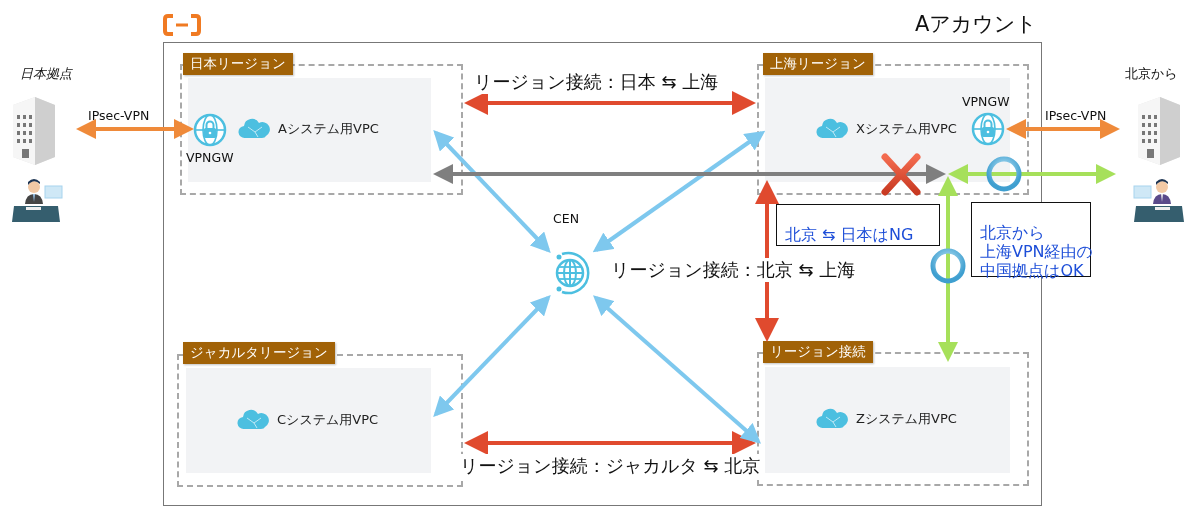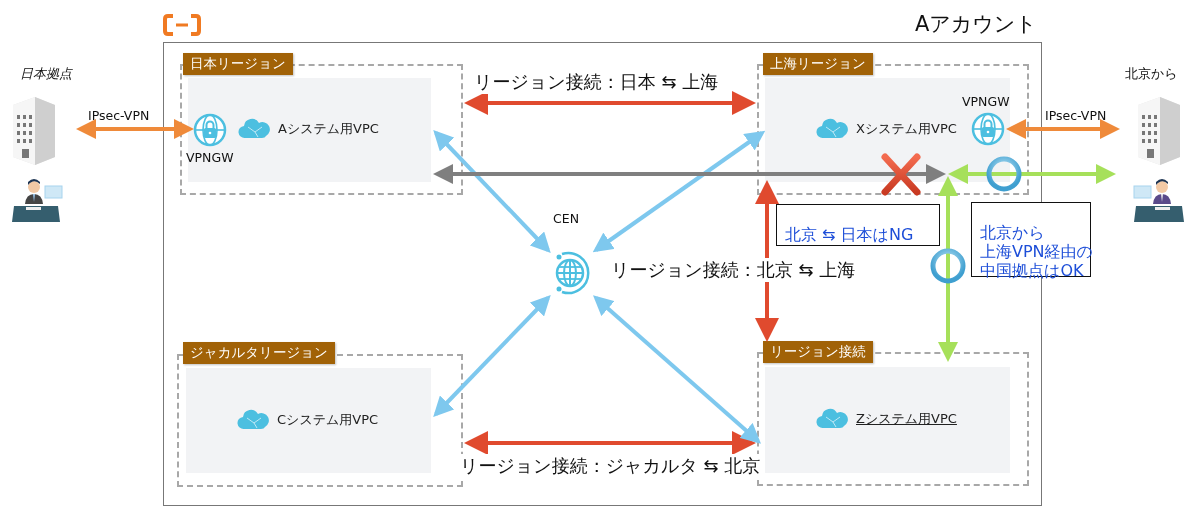--- a/index.html
+++ b/index.html
@@ -155,21 +155,21 @@
   </svg>
   <span>Xシステム用VPC</span>
 </div>
 <div class="vpc-label" style="left:237px;top:409px;">
   <svg width="32" height="22" viewBox="0 0 32 22">
     <path d="M7 20 A6 6 0 0 1 6 8 A8 8 0 0 1 21 5 A7 7 0 0 1 28 18 Q27 20 24 20 Z" fill="#4cbfe0"></path>
     <path d="M10 9 L17 14 L24 9 M17 14 L20 19" stroke="#bfe8f5" stroke-width="1" fill="none"></path>
   </svg>
   <span>Cシステム用VPC</span>
 </div>
-<div class="vpc-label" style="left:816px;top:408px;text-decoration:underline;">
+<div class="vpc-label" style="left:816px;top:408px;">
   <svg width="32" height="22" viewBox="0 0 32 22">
     <path d="M7 20 A6 6 0 0 1 6 8 A8 8 0 0 1 21 5 A7 7 0 0 1 28 18 Q27 20 24 20 Z" fill="#4cbfe0"></path>
     <path d="M10 9 L17 14 L24 9 M17 14 L20 19" stroke="#bfe8f5" stroke-width="1" fill="none"></path>
   </svg>
   <span>Zシステム用VPC</span>
 </div>
 
 <div class="abs small-label" style="left:553px;top:211px;">CEN</div>
 
 <div class="abs conn-label" style="left:470px;top:70px;">リージョン接続：日本 ⇆ 上海</div>

